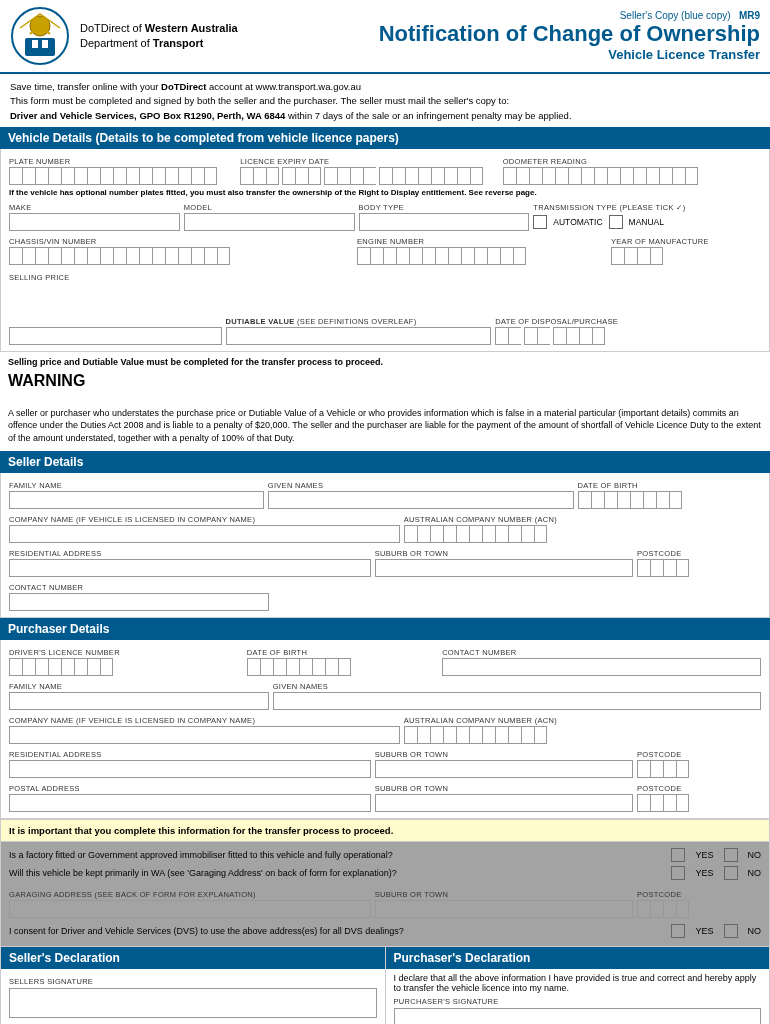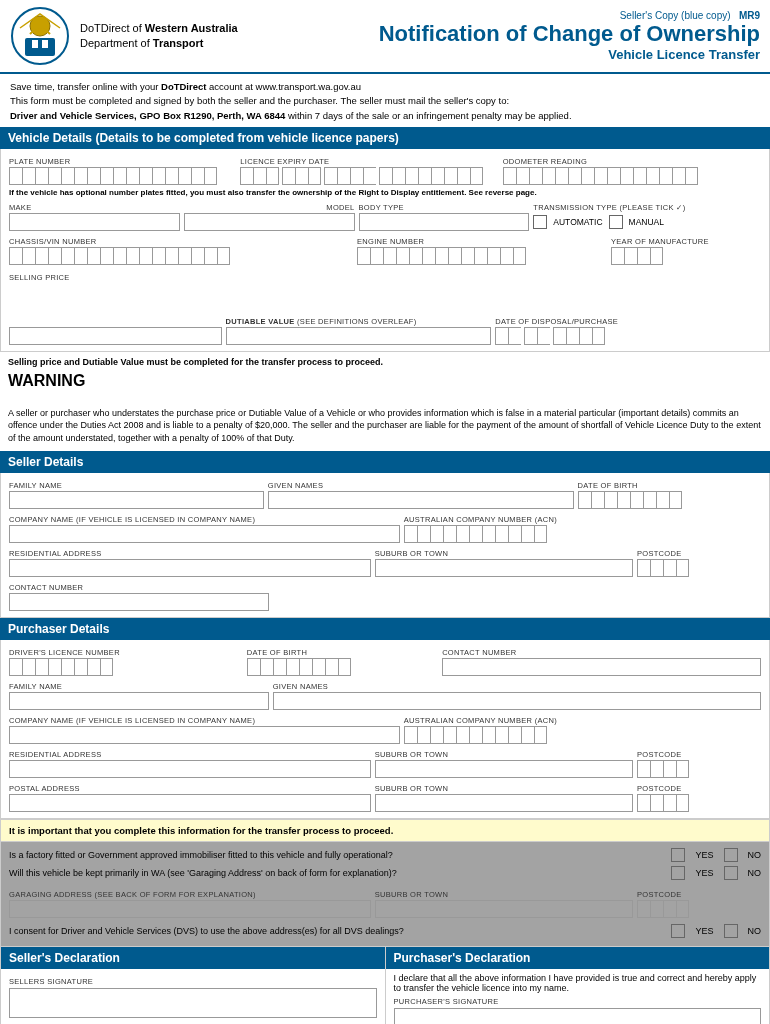--- a/index.html
+++ b/index.html
@@ -263,21 +263,21 @@
       </div>
     </div>
 
     <div style="font-size:8px;font-weight:bold;margin:3px 0 2px;">If the vehicle has optional number plates fitted, you must also transfer the ownership of the Right to Display entitlement. See reverse page.</div>
 
     <div class="field-row">
       <div class="col" style="flex:1.5;">
         <span class="field-label">MAKE</span>
         <div class="full-width-input"></div>
       </div>
-      <div class="col" style="flex:1.5;align-items:flex-end;">
+      <div class="col" style="flex:1.5;">
         <span class="field-label">MODEL</span>
         <div class="full-width-input"></div>
       </div>
       <div class="col" style="flex:1.5;">
         <span class="field-label">BODY TYPE</span>
         <div class="full-width-input"></div>
       </div>
       <div class="col" style="flex:2;">
         <span class="field-label">TRANSMISSION TYPE (PLEASE TICK ✓)</span>
         <div style="display:flex;align-items:center;gap:6px;height:18px;">

